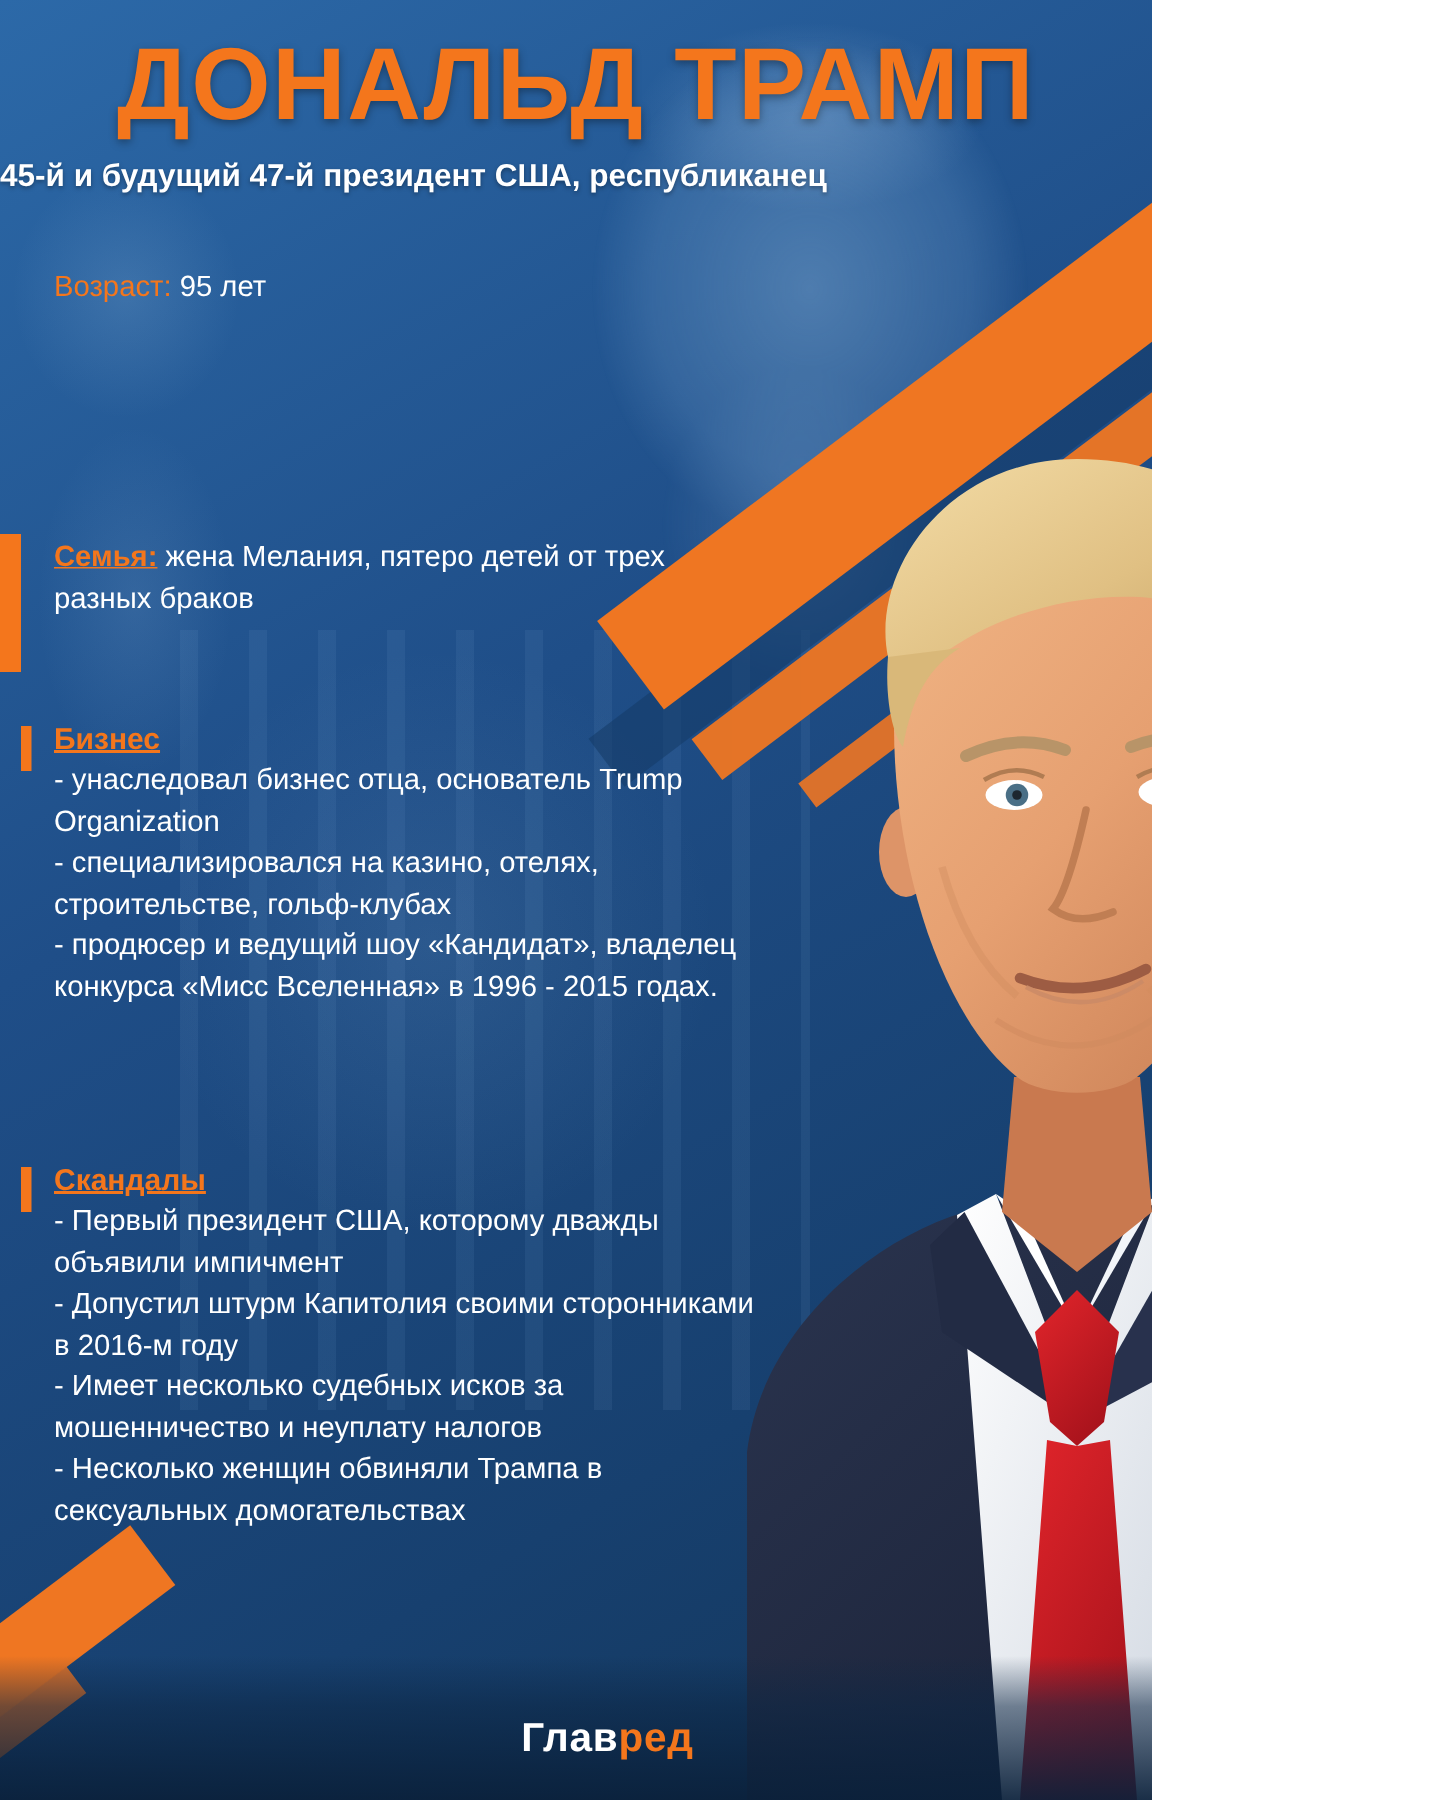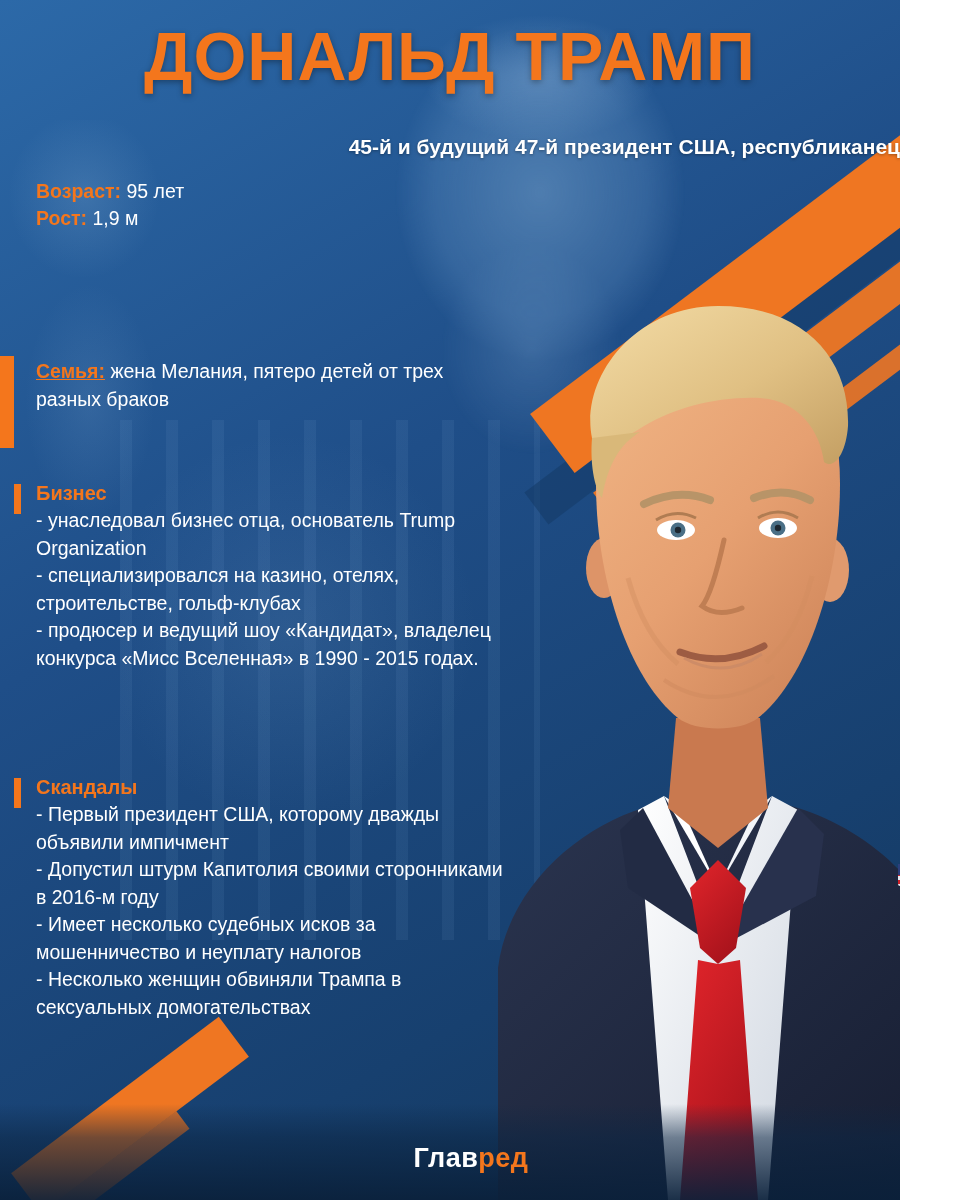--- a/index.html
+++ b/index.html
@@ -4,21 +4,21 @@
 <style>
   * { box-sizing: border-box; margin: 0; padding: 0; }
   html, body {
     width: 960px;
     height: 1200px;
     overflow: hidden;
     font-family: "Liberation Sans", sans-serif;
   }
   #poster {
     position: relative;
-    width: 900px;
+    width: 768px;
     height: 1200px;
     background: #4c1d95;
     overflow: hidden;
   }
 
   
   .bg-base {
     position: absolute; inset: 0;
     background:
       radial-gradient(ellipse at 30% 18%, #2d6bab 0%, #215severity 0%, #1d4d85 55%, #163c6b 100%);
@@ -103,44 +103,44 @@
     text-align: center;
     font-size: 68px;
     line-height: 1.02;
     font-weight: bold;
     letter-spacing: 1px;
     color: #f4761c;
     text-shadow: 0 2px 6px rgba(0,0,0,.35);
   }
   .subtitle {
     position: absolute; top: 106px; left: 0; right: 0;
-    text-align: right;
+    text-align: left;
     font-size: 21px;
     font-weight: bold;
     color: #ffffff;
     text-shadow: 0 1px 3px rgba(0,0,0,.35);
-    margin-top: 29px;
   }
 
   .facts {
     position: absolute; left: 36px; top: 178px;
     font-size: 19.5px;
     line-height: 27px;
     color: #ffffff;
   }
-  .facts .k { color: #f4761c; font-weight: bold; text-align: center; }
+  .facts .k { color: #f4761c; font-weight: normal; text-align: center; }
 
   .block { position: absolute; left: 36px; color: #fff; }
   .block .bar {
     position: absolute; left: -22px; top: 2px;
     width: 7px; height: 30px; background: #f4761c;
   }
   .block h3 {
     font-size: 20px; font-weight: bold; color: #f4761c;
     margin-bottom: 2px;
+    text-decoration: underline;
   }
   .block .inline-h { color: #f4761c; font-weight: bold; text-decoration: underline; }
   .block p {
     font-size: 19.5px;
     line-height: 27.5px;
     max-width: 470px;
     color: #ffffff;
   }
 
   .b-family { top: 358px; }
@@ -267,41 +267,37 @@
   <div class="content">
 
     <div class="title">ДОНАЛЬД ТРАМП</div>
     <div class="subtitle">45-й и будущий 47-й президент США, республиканец</div>
 
     <div class="facts">
       <div>
         <span class="k">Возраст:</span>
         <span>95 лет</span>
       </div>
-      <div>
-        <span class="k">Рост:</span>
-        <span>1,9 м</span>
-      </div>
     </div>
 
     <div class="side-tick st1"></div>
 
     <div class="block b-family">
       <p>
         <span class="inline-h">Семья:</span>
         <span>жена Мелания, пятеро детей от трех разных браков</span>
       </p>
     </div>
 
     <div class="block b-business">
       <div class="bar"></div>
       <h3>Бизнес</h3>
       <p style="white-space:pre-line">- унаследовал бизнес отца, основатель Trump Organization
 - специализировался на казино, отелях, строительстве, гольф-клубах
-- продюсер и ведущий шоу «Кандидат», владелец конкурса «Мисс Вселенная» в 1990 - 2015 годах.</p>
+- продюсер и ведущий шоу «Кандидат», владелец конкурса «Мисс Вселенная» в 1996 - 2015 годах.</p>
     </div>
 
     <div class="block b-scandals">
       <div class="bar"></div>
       <h3>Скандалы</h3>
       <p style="white-space:pre-line">- Первый президент США, которому дважды объявили импичмент
 - Допустил штурм Капитолия своими сторонниками в 2016-м году
 - Имеет несколько судебных исков за мошенничество и неуплату налогов
 - Несколько женщин обвиняли Трампа в сексуальных домогательствах</p>
     </div>

